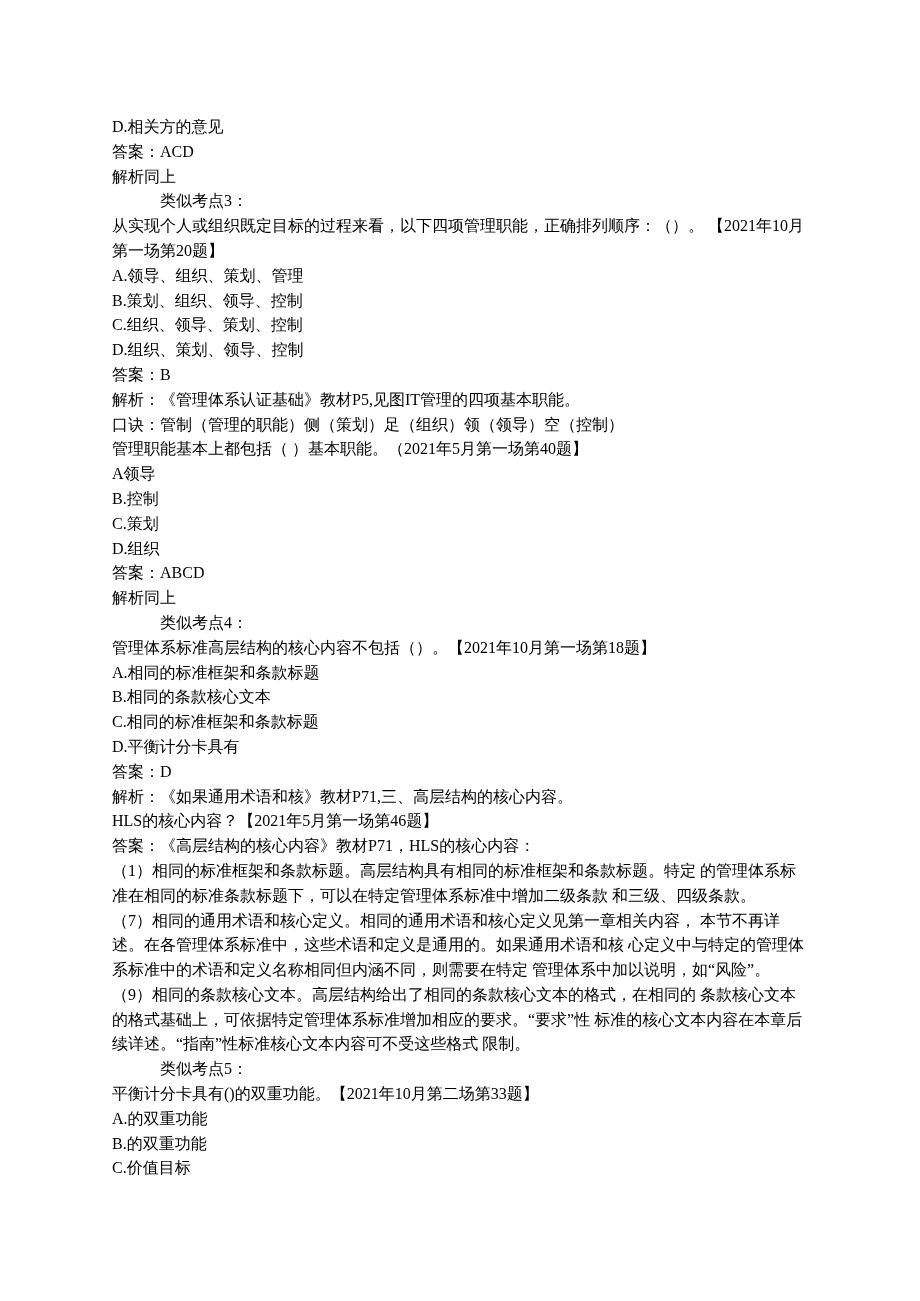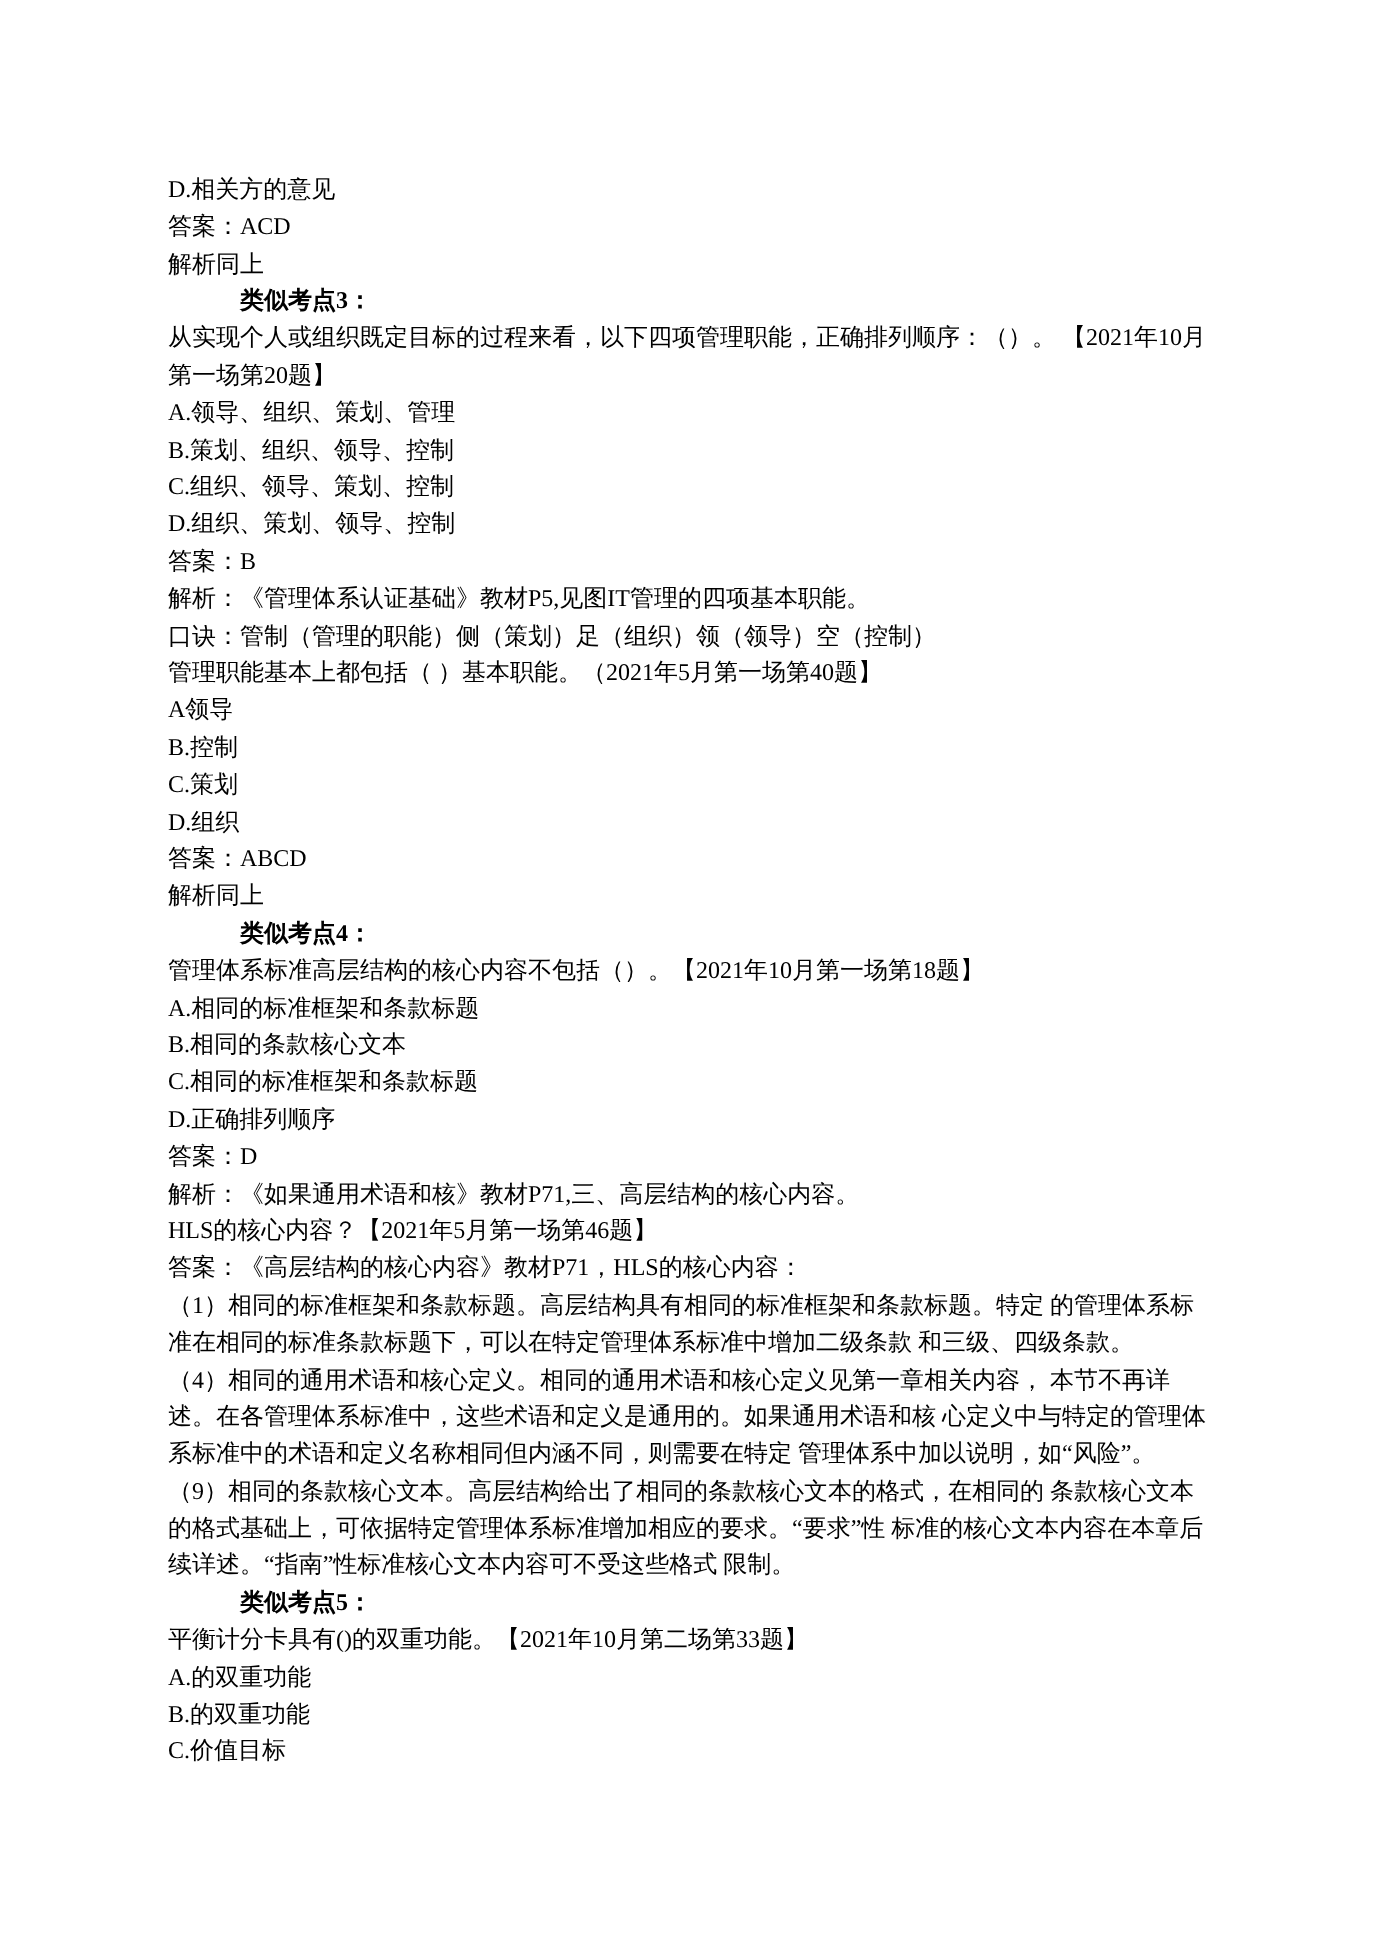--- a/index.html
+++ b/index.html
@@ -7,21 +7,21 @@
       width: 920px;
       min-height: 1301px;
       background: #ffffff;
       font-family: "SimSun", "Microsoft YaHei", serif;
       font-size: 16px;
       line-height: 1.55;
       color: #000000;
       padding: 115px 112px 50px 112px;
     }
     .line { display: block; }
-    .heading { font-weight: bold; padding-left: 3em; }
+    .heading { font-weight: normal; padding-left: 3em; }
   </style>
 </head>
 <body>
 
 <span class="line">D.相关方的意见</span>
 <span class="line">答案：ACD</span>
 <span class="line">解析同上</span>
 
 <span class="line heading">类似考点3：</span>
 <span class="line">从实现个人或组织既定目标的过程来看，以下四项管理职能，正确排列顺序：（）。 【2021年10月第一场第20题】</span>
@@ -38,26 +38,26 @@
 <span class="line">C.策划</span>
 <span class="line">D.组织</span>
 <span class="line">答案：ABCD</span>
 <span class="line">解析同上</span>
 
 <span class="line heading">类似考点4：</span>
 <span class="line">管理体系标准高层结构的核心内容不包括（）。【2021年10月第一场第18题】</span>
 <span class="line">A.相同的标准框架和条款标题</span>
 <span class="line">B.相同的条款核心文本</span>
 <span class="line">C.相同的标准框架和条款标题</span>
-<span class="line">D.正确排列顺序</span>
+<span class="line">D.平衡计分卡具有</span>
 <span class="line">答案：D</span>
 <span class="line">解析：《如果通用术语和核》教材P71,三、高层结构的核心内容。</span>
 <span class="line">HLS的核心内容？【2021年5月第一场第46题】</span>
 <span class="line">答案：《高层结构的核心内容》教材P71，HLS的核心内容：</span>
 <span class="line">（1）相同的标准框架和条款标题。高层结构具有相同的标准框架和条款标题。特定 的管理体系标准在相同的标准条款标题下，可以在特定管理体系标准中增加二级条款 和三级、四级条款。</span>
-<span class="line">（4）相同的通用术语和核心定义。相同的通用术语和核心定义见第一章相关内容， 本节不再详述。在各管理体系标准中，这些术语和定义是通用的。如果通用术语和核 心定义中与特定的管理体系标准中的术语和定义名称相同但内涵不同，则需要在特定 管理体系中加以说明，如“风险”。</span>
+<span class="line">（7）相同的通用术语和核心定义。相同的通用术语和核心定义见第一章相关内容， 本节不再详述。在各管理体系标准中，这些术语和定义是通用的。如果通用术语和核 心定义中与特定的管理体系标准中的术语和定义名称相同但内涵不同，则需要在特定 管理体系中加以说明，如“风险”。</span>
 <span class="line">（9）相同的条款核心文本。高层结构给出了相同的条款核心文本的格式，在相同的 条款核心文本的格式基础上，可依据特定管理体系标准增加相应的要求。“要求”性 标准的核心文本内容在本章后续详述。“指南”性标准核心文本内容可不受这些格式 限制。</span>
 
 <span class="line heading">类似考点5：</span>
 <span class="line">平衡计分卡具有()的双重功能。【2021年10月第二场第33题】</span>
 <span class="line">A.的双重功能</span>
 <span class="line">B.的双重功能</span>
 <span class="line">C.价值目标</span>
 
 </body></html>

